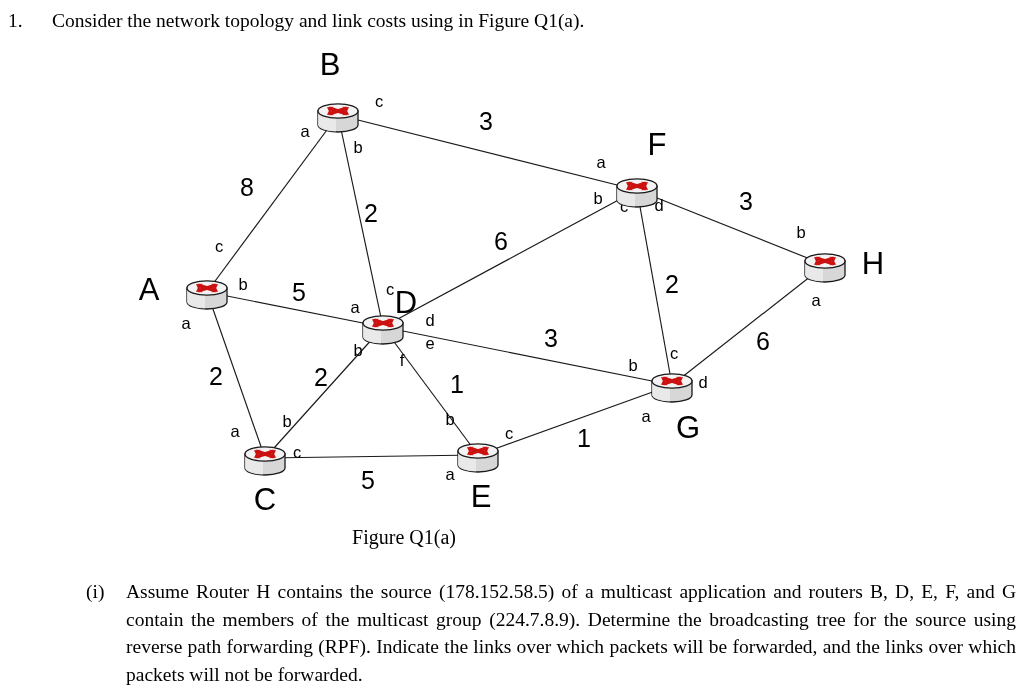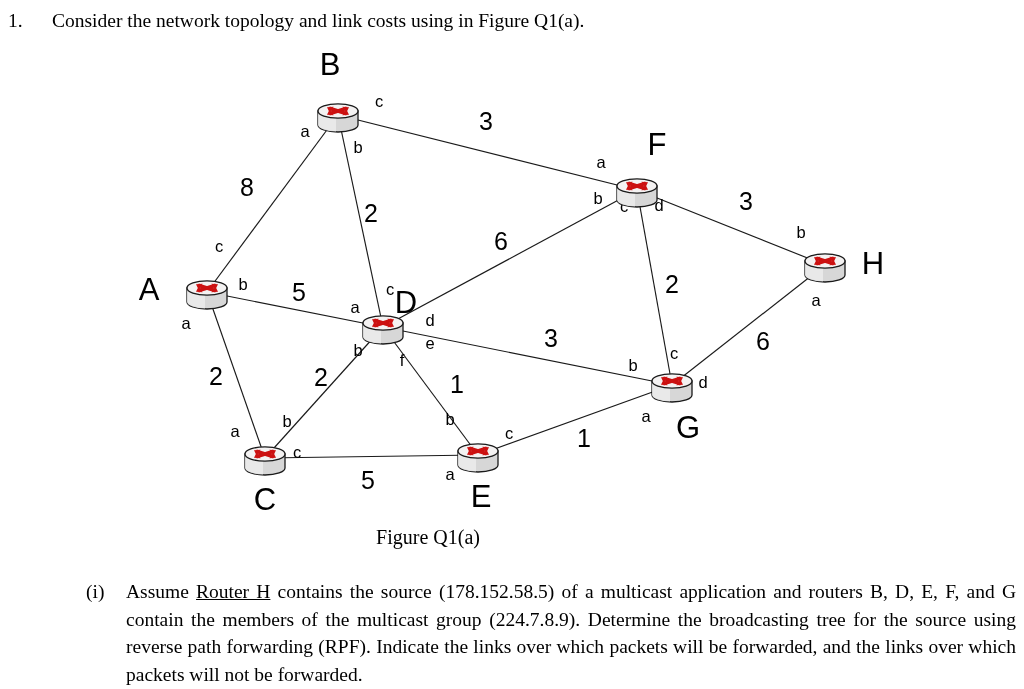--- a/index.html
+++ b/index.html
@@ -82,21 +82,20 @@
 
   
   #figure-caption {
     position: absolute;
     left: 0;
     top: 524px;
     width: 808px;
     text-align: center;
     font-size: 20px;
     line-height: 26px;
-    padding-left: 24px;
   }
 
   
   #subquestion-i {
     position: absolute;
     left: 86px;
     top: 578px;
     width: 930px;
     display: flex;
     align-items: baseline;
@@ -107,21 +106,20 @@
     font-size: 19.5px;
     line-height: 27.5px;
   }
   #subquestion-i .sub-text {
     flex: 1 1 auto;
     font-size: 19.5px;
     line-height: 27.5px;
     text-align: justify;
   }
   #subquestion-i .underline-span {
-    text-decoration: underline;
   }
 </style>
 </head>
 <body>
 
 <div id="question-stem">
   <span class="q-num">1.</span>
   <span class="q-text">Consider the network topology and link costs using in Figure Q1(a).</span>
 </div>
 

